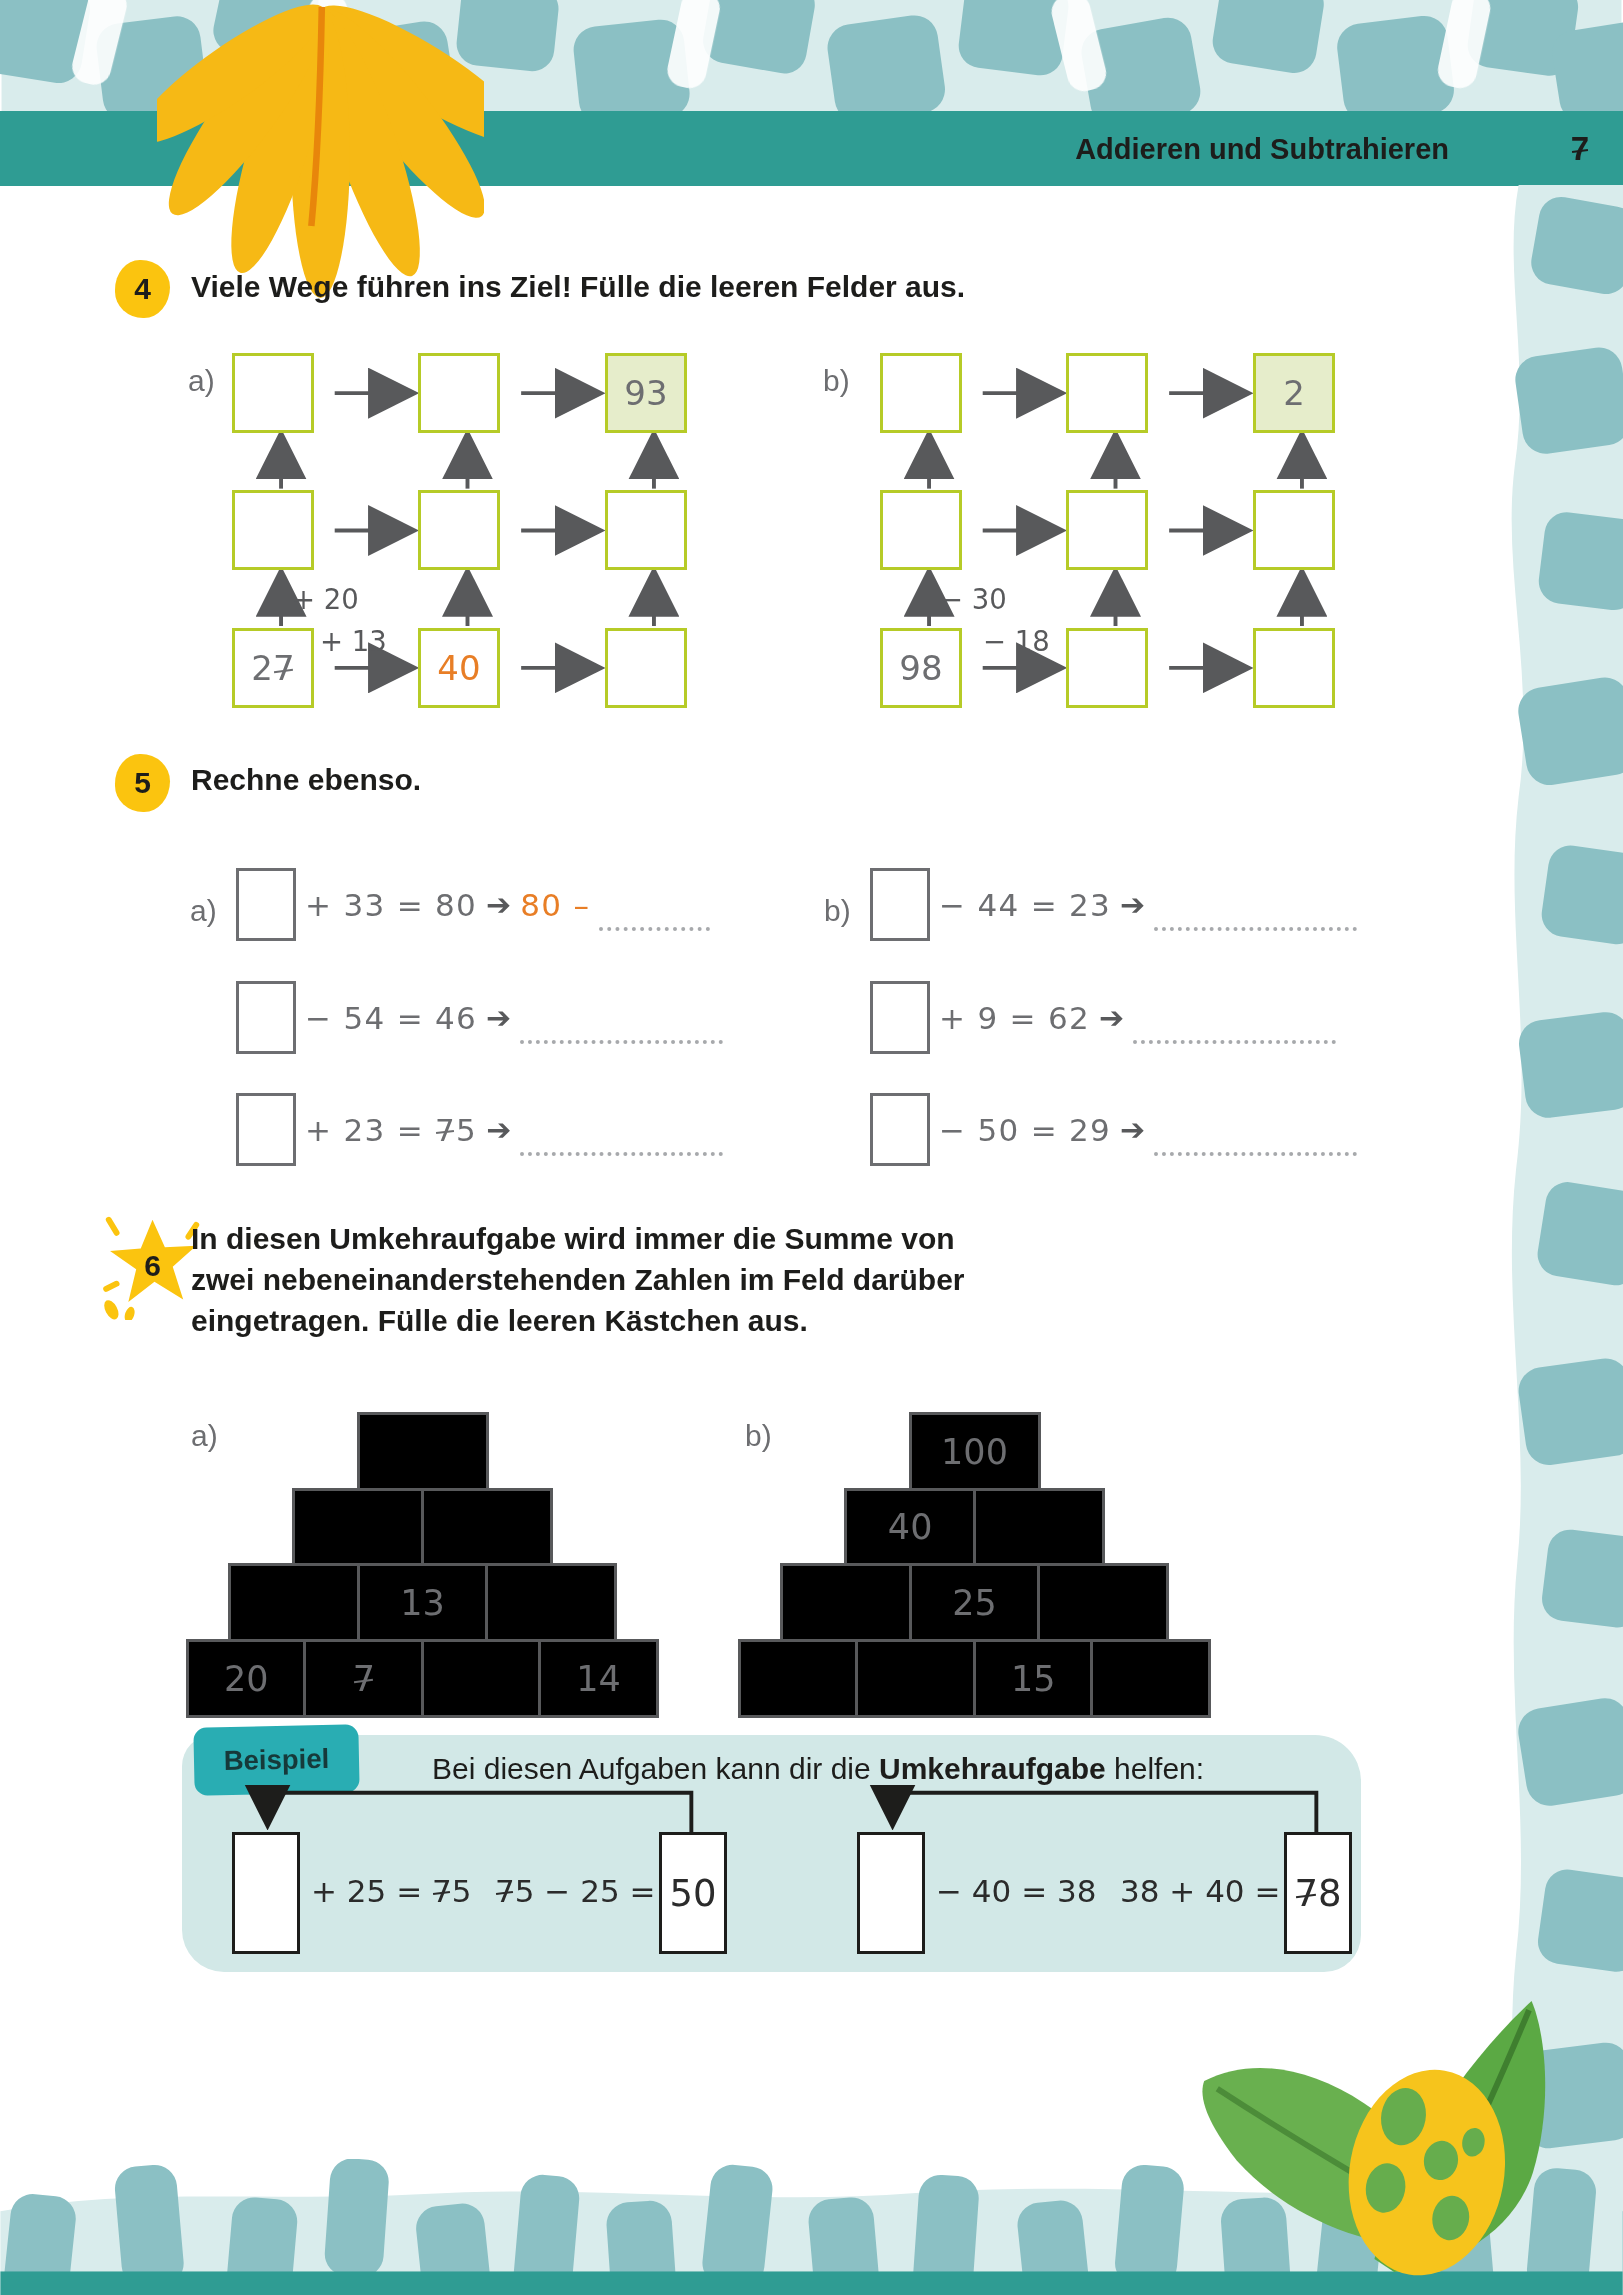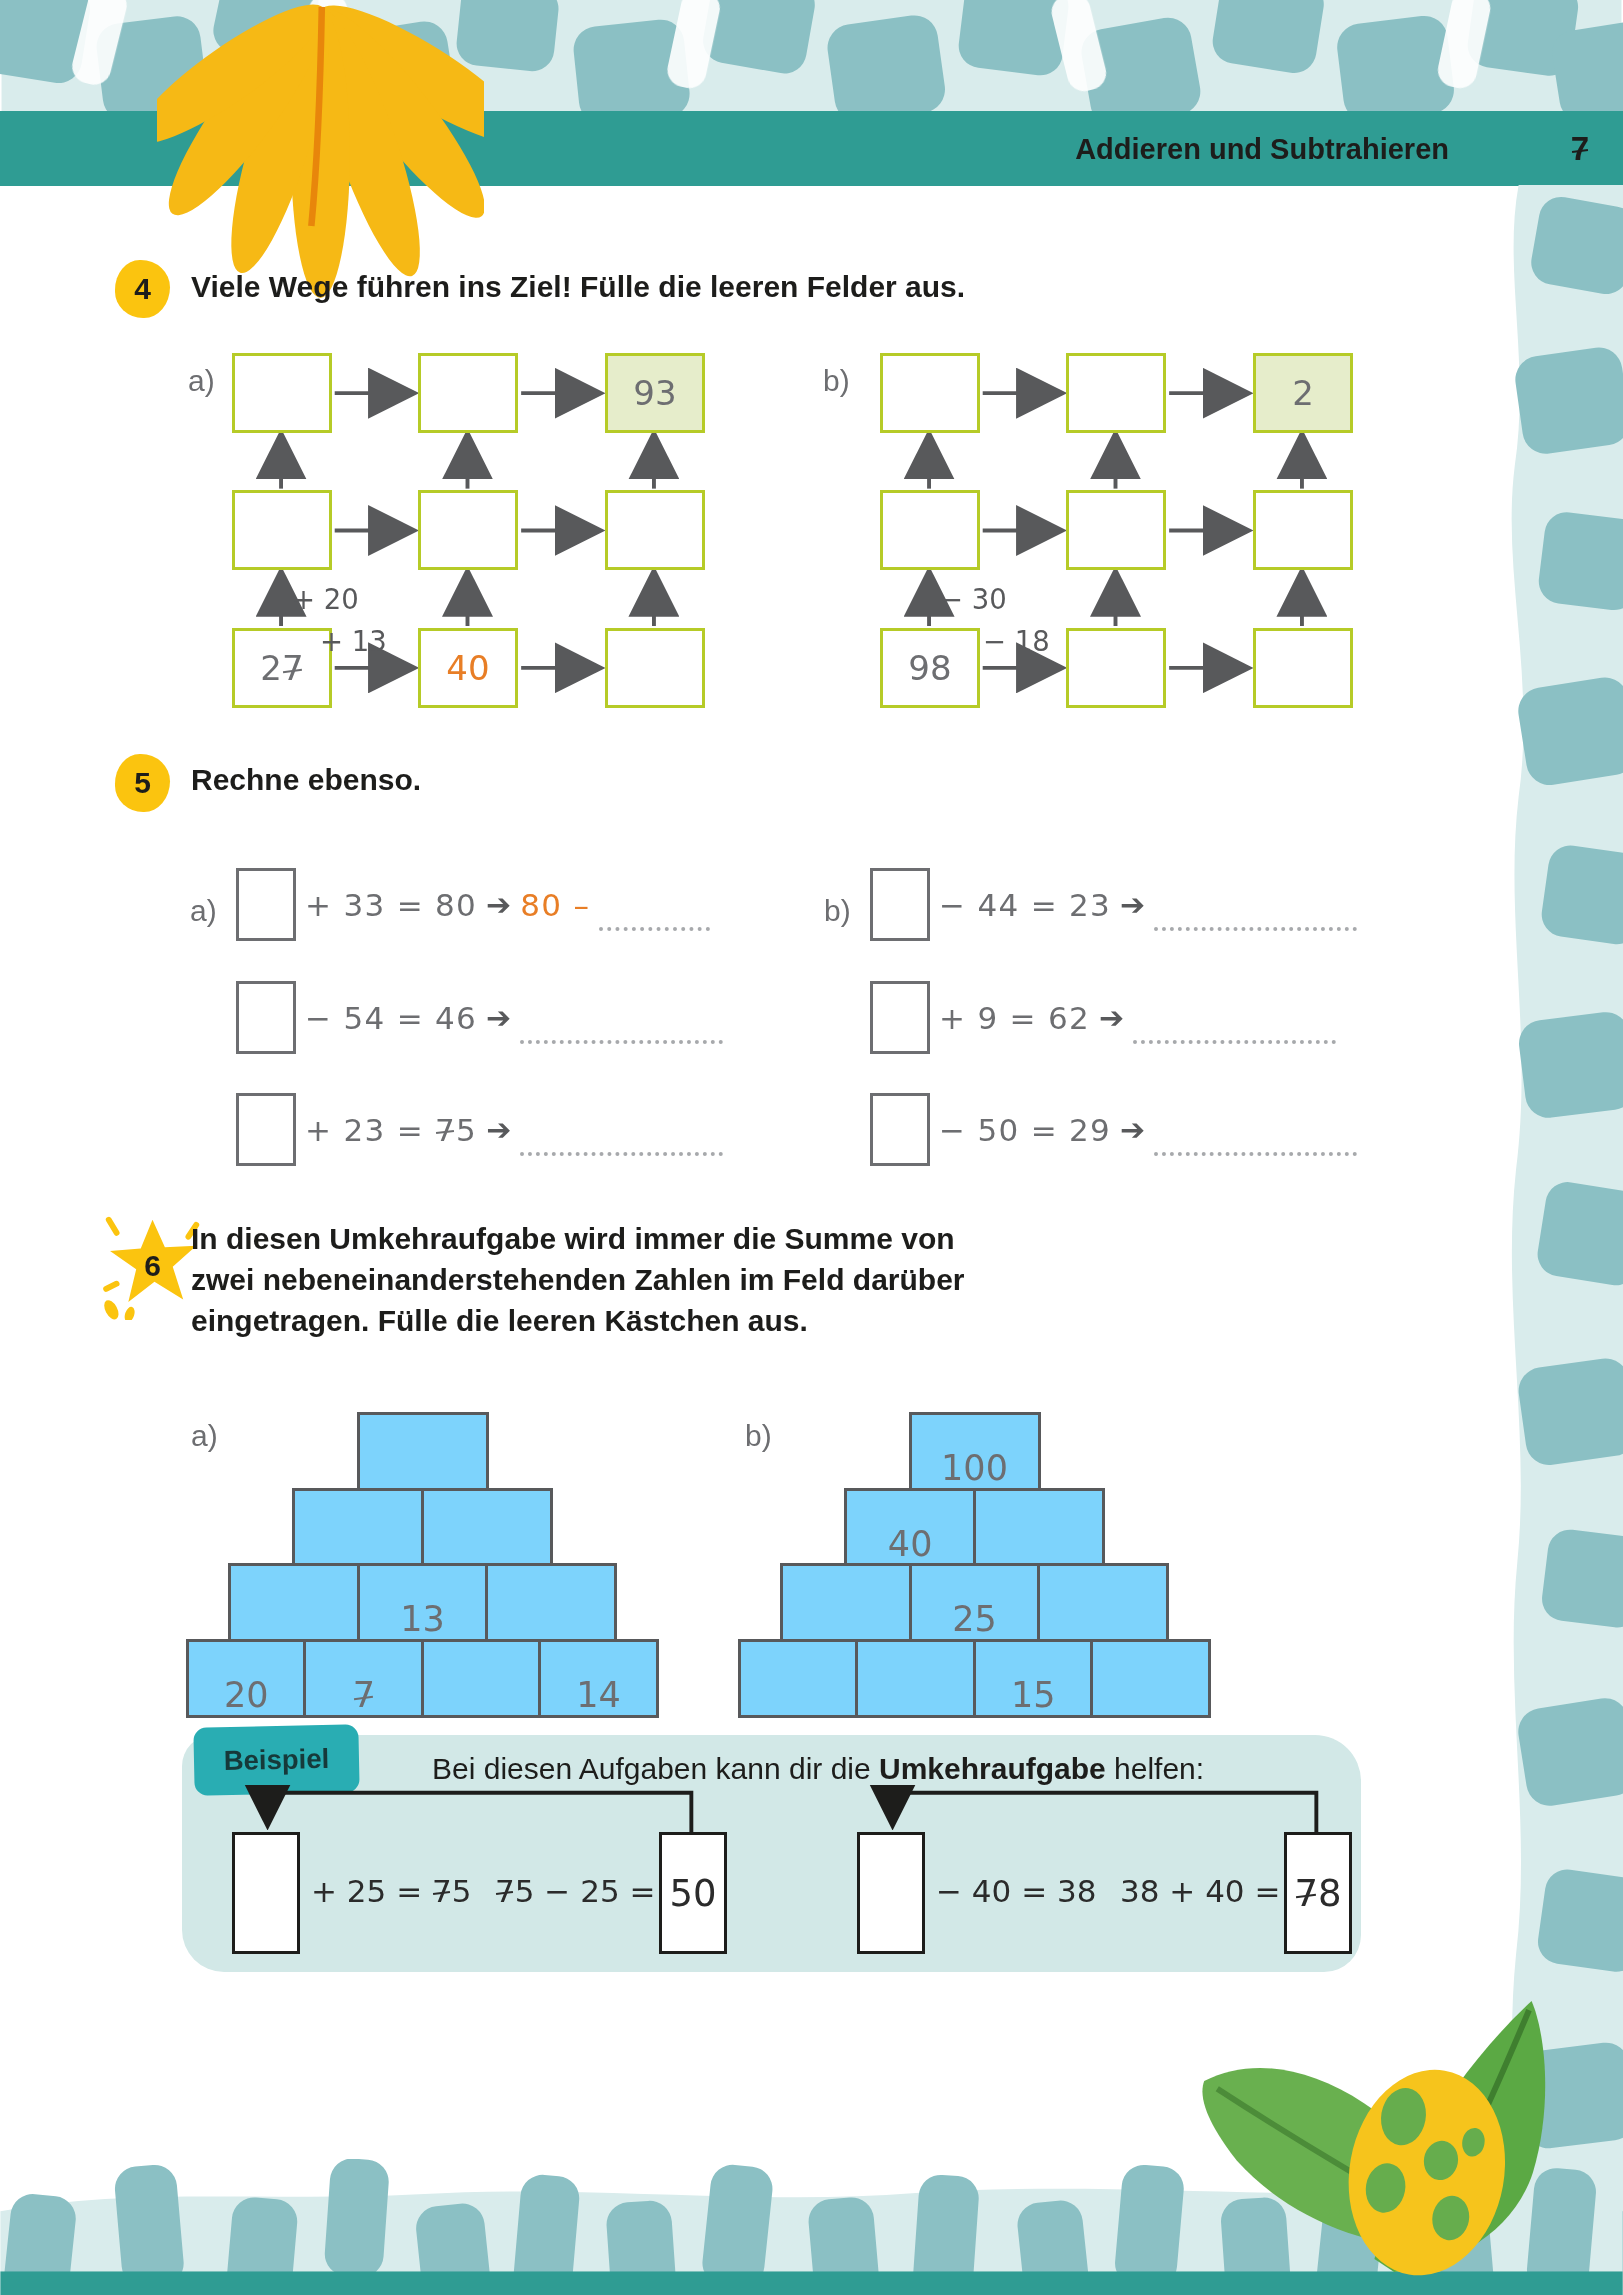--- a/index.html
+++ b/index.html
@@ -19,21 +19,21 @@
   
   .badge{width:55px;height:58px;background:var(--badge_yellow);
       border-radius:46% 54% 48% 52% / 52% 48% 54% 46%;
       display:flex;align-items:center;justify-content:center;
       font-size:30px;font-weight:700;color:var(--ink);}
   .instruction{font-size:30px;font-weight:700;color:var(--ink);}
   .sublabel{font-size:30px;color:var(--gray_mid);}
 
   
   .grid4{position:absolute;width:471px;height:355px;}
-  .gcell{position:absolute;width:100px;height:80px;background:#fff;
+  .gcell{position:absolute;width:82px;height:80px;background:#fff;
       border:3.3px solid var(--green_border);box-sizing:border-box;
       display:flex;align-items:center;justify-content:center;}
   .gcell.filled{background:var(--green_fill);}
   .c0{left:0;} .c1{left:186px;} .c2{left:373px;}
   .r0{top:0;} .r1{top:137px;} .r2{top:275px;}
   .val{font-size:34px;color:var(--gray_mid);font-family:"DejaVu Sans", sans-serif;}
   .val.orange{color:var(--orange);}
   .arrow-label{position:absolute;font-size:27.5px;color:var(--gray);
       font-family:"DejaVu Sans", sans-serif;white-space:nowrap;}
 
@@ -46,21 +46,21 @@
   .eq.orange{color:var(--orange);}
   .arr{font-size:30px;color:var(--gray);font-family:"DejaVu Sans", sans-serif;}
   .dots{border-bottom:4.6px dotted var(--gray_dot);height:0;align-self:flex-end;margin-bottom:13px;}
   .w170{width:111px;} .w310{width:203px;}
 
   
   .pyr{position:absolute;width:473px;}
   .prow{display:flex;justify-content:center;margin-top:-3.3px;}
   .prow:first-child{margin-top:0;}
   .pcell{width:132px;height:79px;border:3.3px solid var(--gray);box-sizing:border-box;
-      margin-left:-3.3px;background:#7dd3fc;display:flex;align-items:flex-end;justify-content:center;}
+      margin-left:-3.3px;background:#000000;display:flex;align-items:center;justify-content:center;}
   .pcell:first-child{margin-left:0;}
   .pcell .val{font-size:35px;}
   .star-badge{left:97px;top:1205px;width:111px;height:115px;}
   .star-badge .num{position:absolute;left:0;top:6.5px;width:111px;height:108px;
       display:flex;align-items:center;justify-content:center;
       font-size:30px;font-weight:700;color:var(--ink);}
 
   
   .panel{left:182px;top:1735px;width:1179px;height:237px;background:var(--panel_bg);
       border-radius:31px 46px 37px 42px;}

